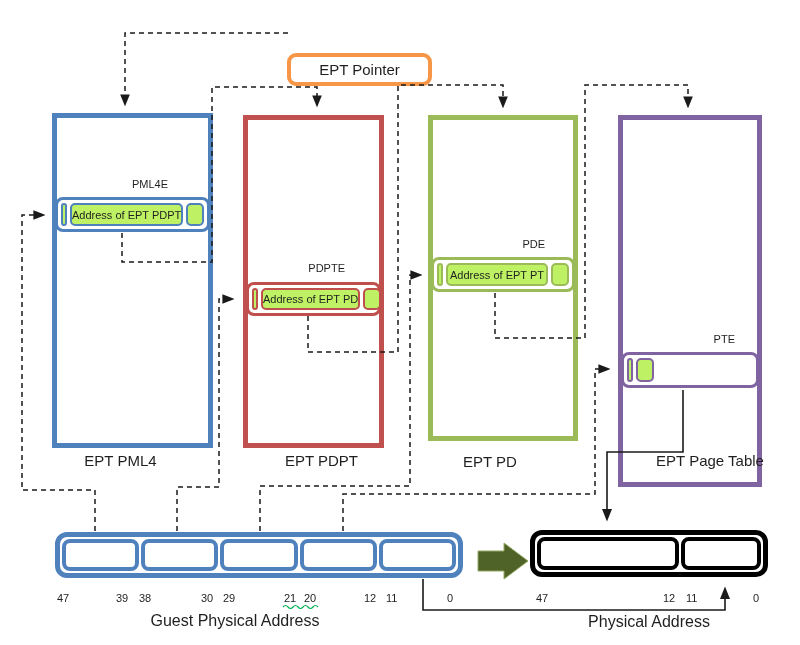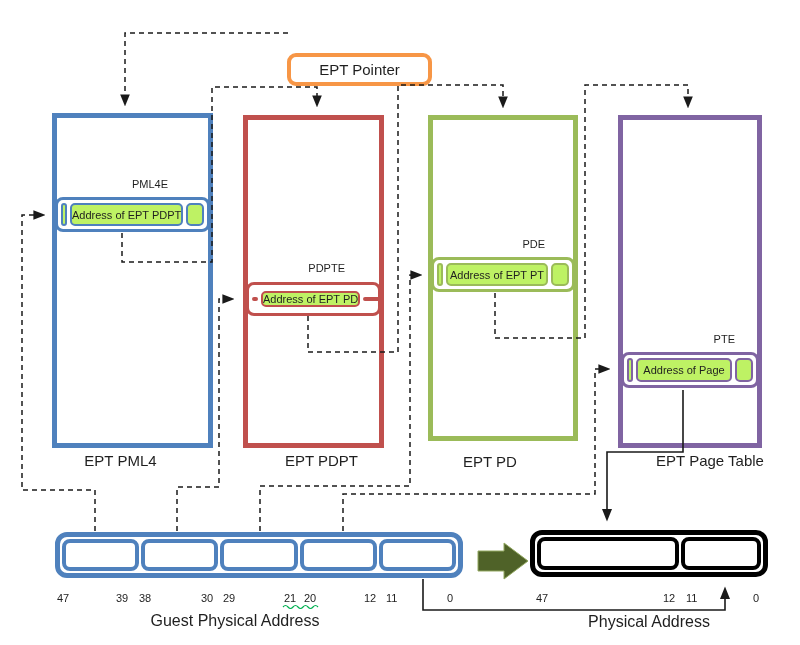--- a/index.html
+++ b/index.html
@@ -10,33 +10,33 @@
   .pointer-box{position:absolute;left:287px;top:17px;width:145px;height:33px;
     border:4px solid #F79646;border-radius:9px;background:#fff;
     display:flex;align-items:center;justify-content:center;
     font-size:15px;font-weight:500;box-sizing:border-box;margin-top:36px;}
 
   
   .ptable{position:absolute;background:#fff;border-style:solid;border-width:5px;box-sizing:border-box;}
   .ptable.t0{left:52px;top:113px;width:161px;height:335px;border-color:#4F81BD;}
   .ptable.t1{left:243px;top:115px;width:141px;height:333px;border-color:#C0504D;}
   .ptable.t2{left:428px;top:115px;width:150px;height:326px;border-color:#9BBB59;}
-  .ptable.t3{left:618px;top:115px;width:144px;height:333px;border-color:#8064A2;}
+  .ptable.t3{left:618px;top:115px;width:144px;height:372px;border-color:#8064A2;}
 
   .entry-label{position:absolute;font-size:11px;font-weight:400;}
   .t0 .entry-label{top:60px;right:40px;}
   .t1 .entry-label{top:142px;right:34px;}
   .t2 .entry-label{top:118px;right:28px;}
   .t3 .entry-label{top:213px;right:22px;}
 
   .entry-row{position:absolute;left:-2px;right:-2px;border-style:solid;border-width:3px;
     border-radius:8px;background:#fff;display:flex;align-items:stretch;gap:3px;
     padding:3px;box-sizing:border-box;}
   .t0 .entry-row{top:79px;height:35px;border-color:#4F81BD;}
-  .t1 .entry-row{top:162px;height:34px;border-color:#C0504D;align-items:center;}
+  .t1 .entry-row{top:162px;height:34px;border-color:#C0504D;}
   .t2 .entry-row{top:137px;height:35px;border-color:#9BBB59;}
   .t3 .entry-row{top:232px;height:36px;border-color:#8064A2;}
 
   .entry-cell{border-style:solid;border-width:2px;border-radius:5px;background:#bef264;box-sizing:border-box;}
   .t0 .entry-cell{border-color:#4F81BD;} .t1 .entry-cell{border-color:#C0504D;}
   .t2 .entry-cell{border-color:#9BBB59;} .t3 .entry-cell{border-color:#8064A2;}
   .cell-left{width:6px;flex:none;}
   .cell-addr{flex:1;display:flex;align-items:center;justify-content:center;
     font-size:11px;white-space:nowrap;}
   .cell-right{width:18px;flex:none;}
@@ -106,23 +106,20 @@
         <span>Address of EPT PT</span>
       </div>
       <div class="entry-cell cell-right"></div>
     </div>
   </div>
 
   <div class="ptable t3">
     <span class="entry-label">PTE</span>
     <div class="entry-row">
       <div class="entry-cell cell-left"></div>
-      <div class="entry-cell cell-addr">
-        <span>Address of Page</span>
-      </div>
       <div class="entry-cell cell-right"></div>
     </div>
   </div>
 
   <div class="table-caption cap0">EPT PML4</div>
   <div class="table-caption cap2">EPT PD</div>
   <div class="table-caption cap1">EPT PDPT</div>
   <div class="table-caption cap3">EPT Page Table</div>
 
   <div class="addr-box gpa-box">

